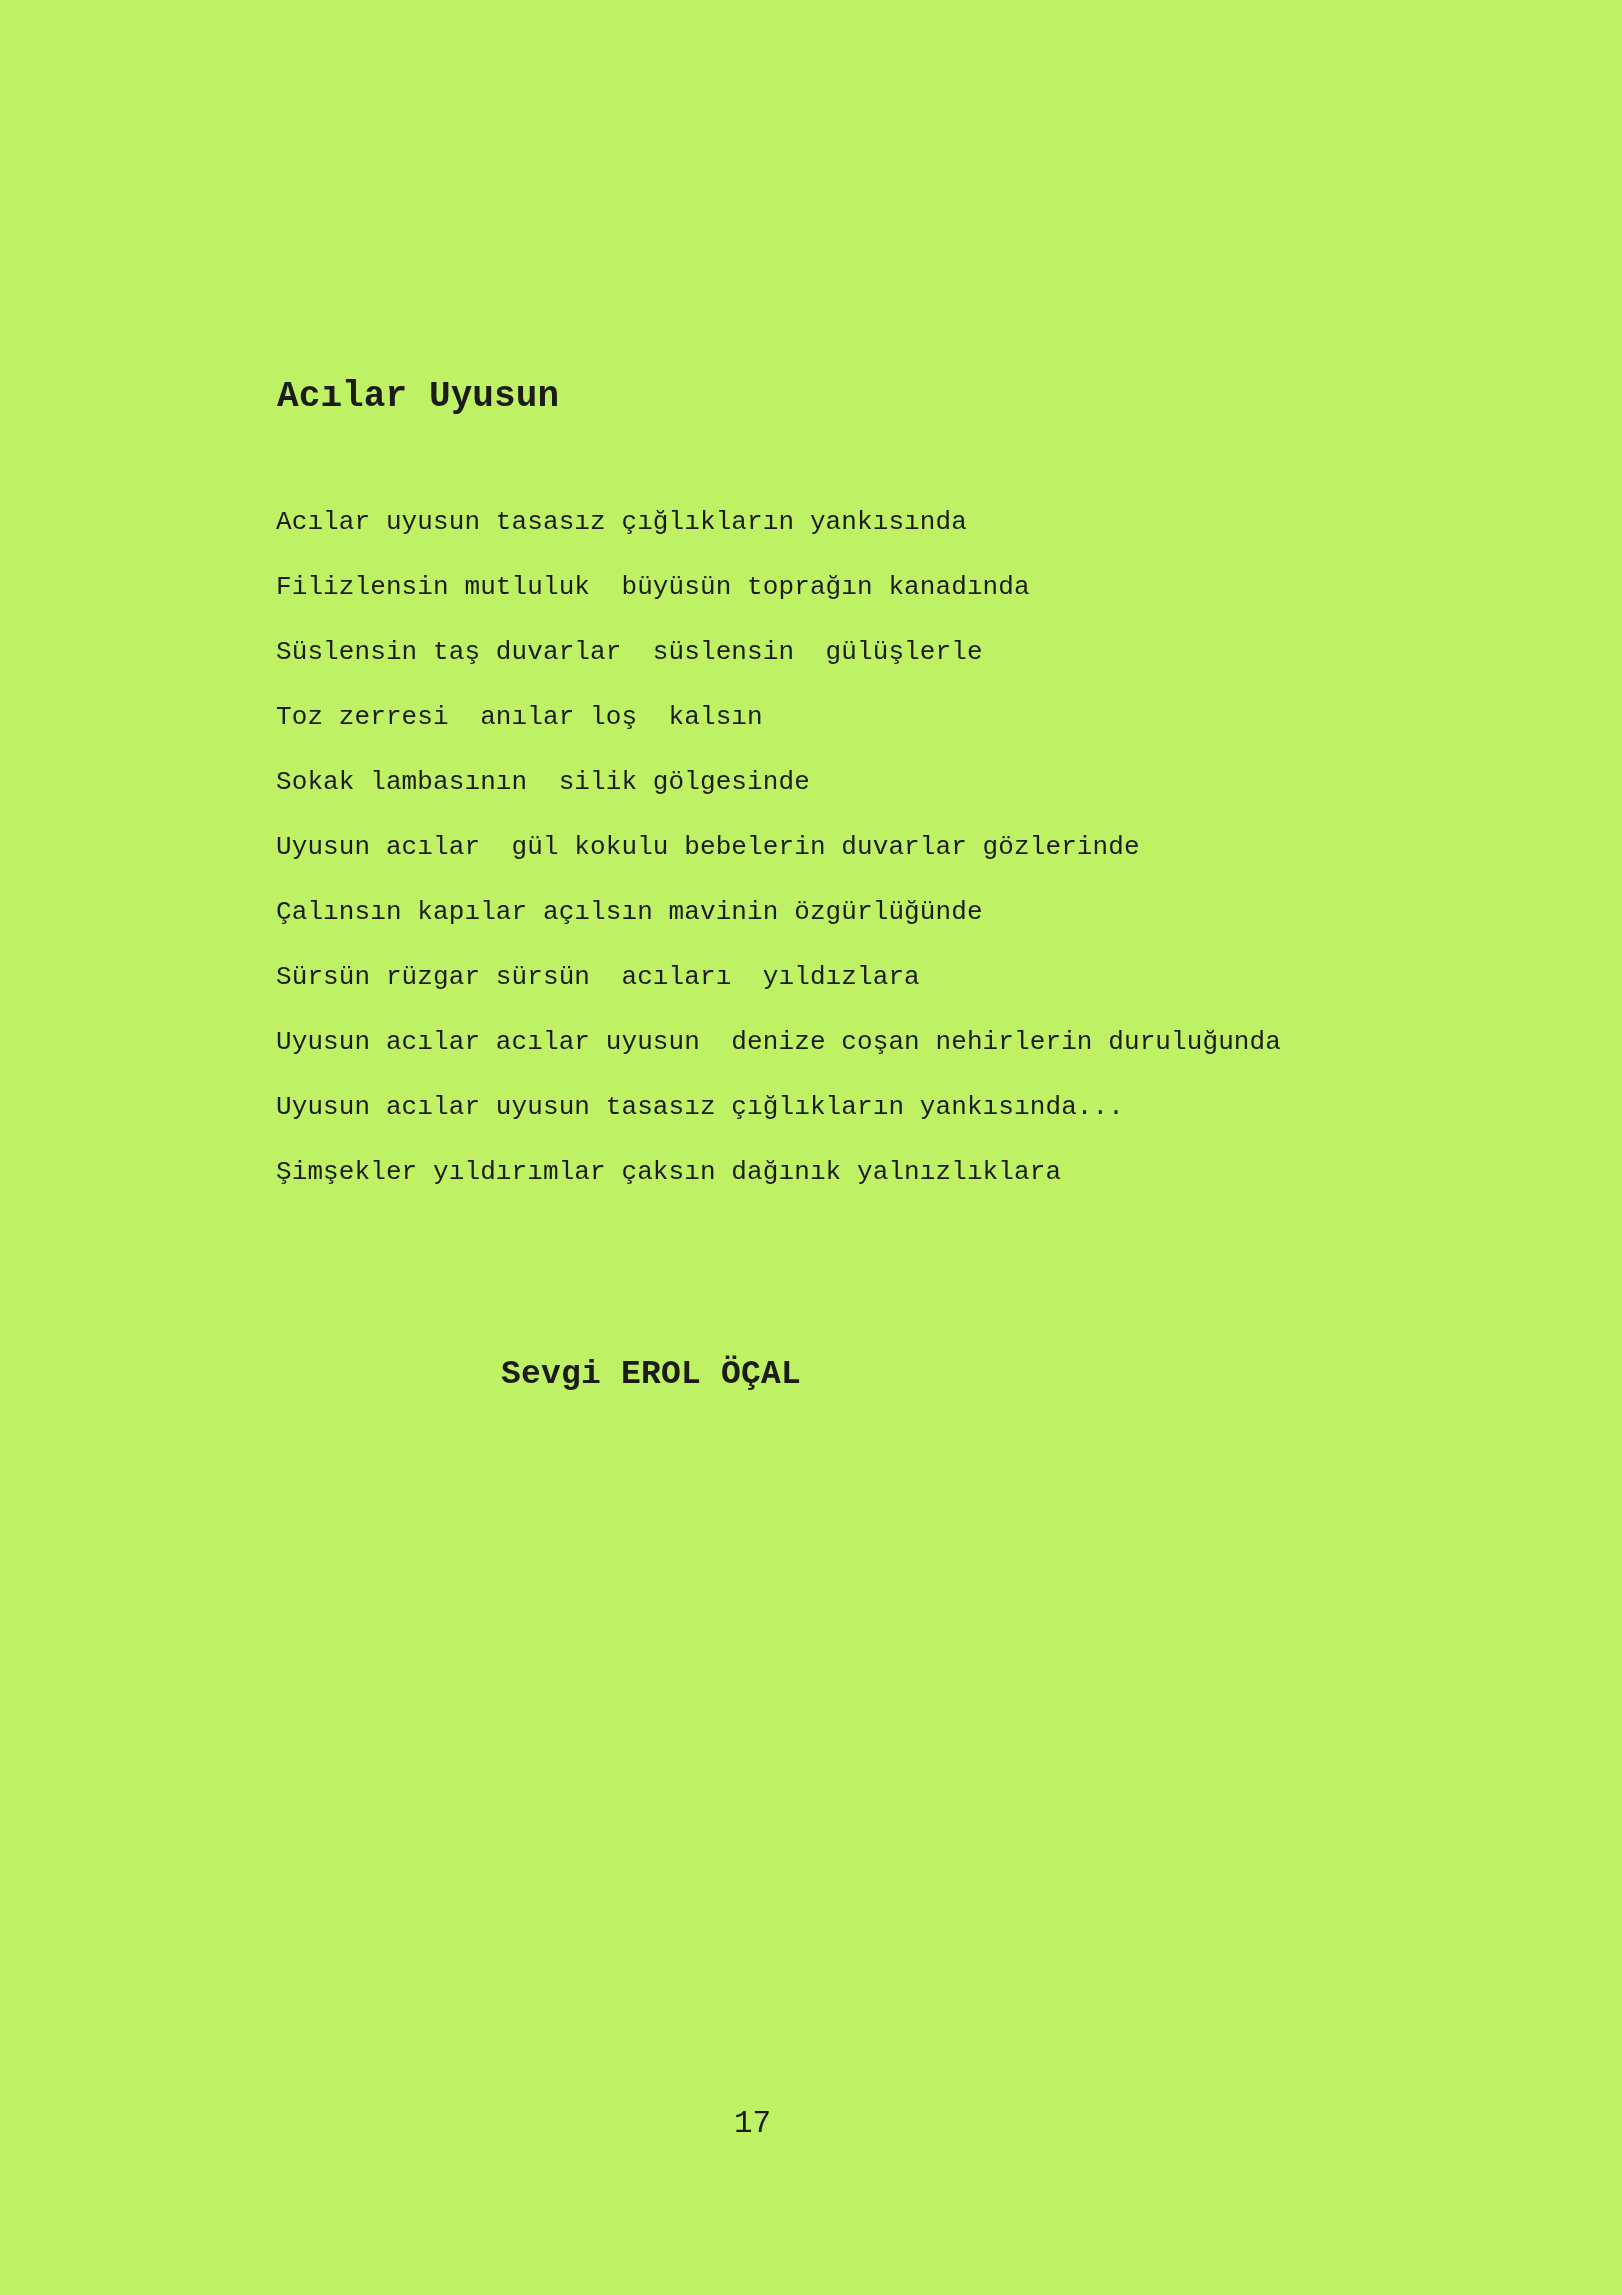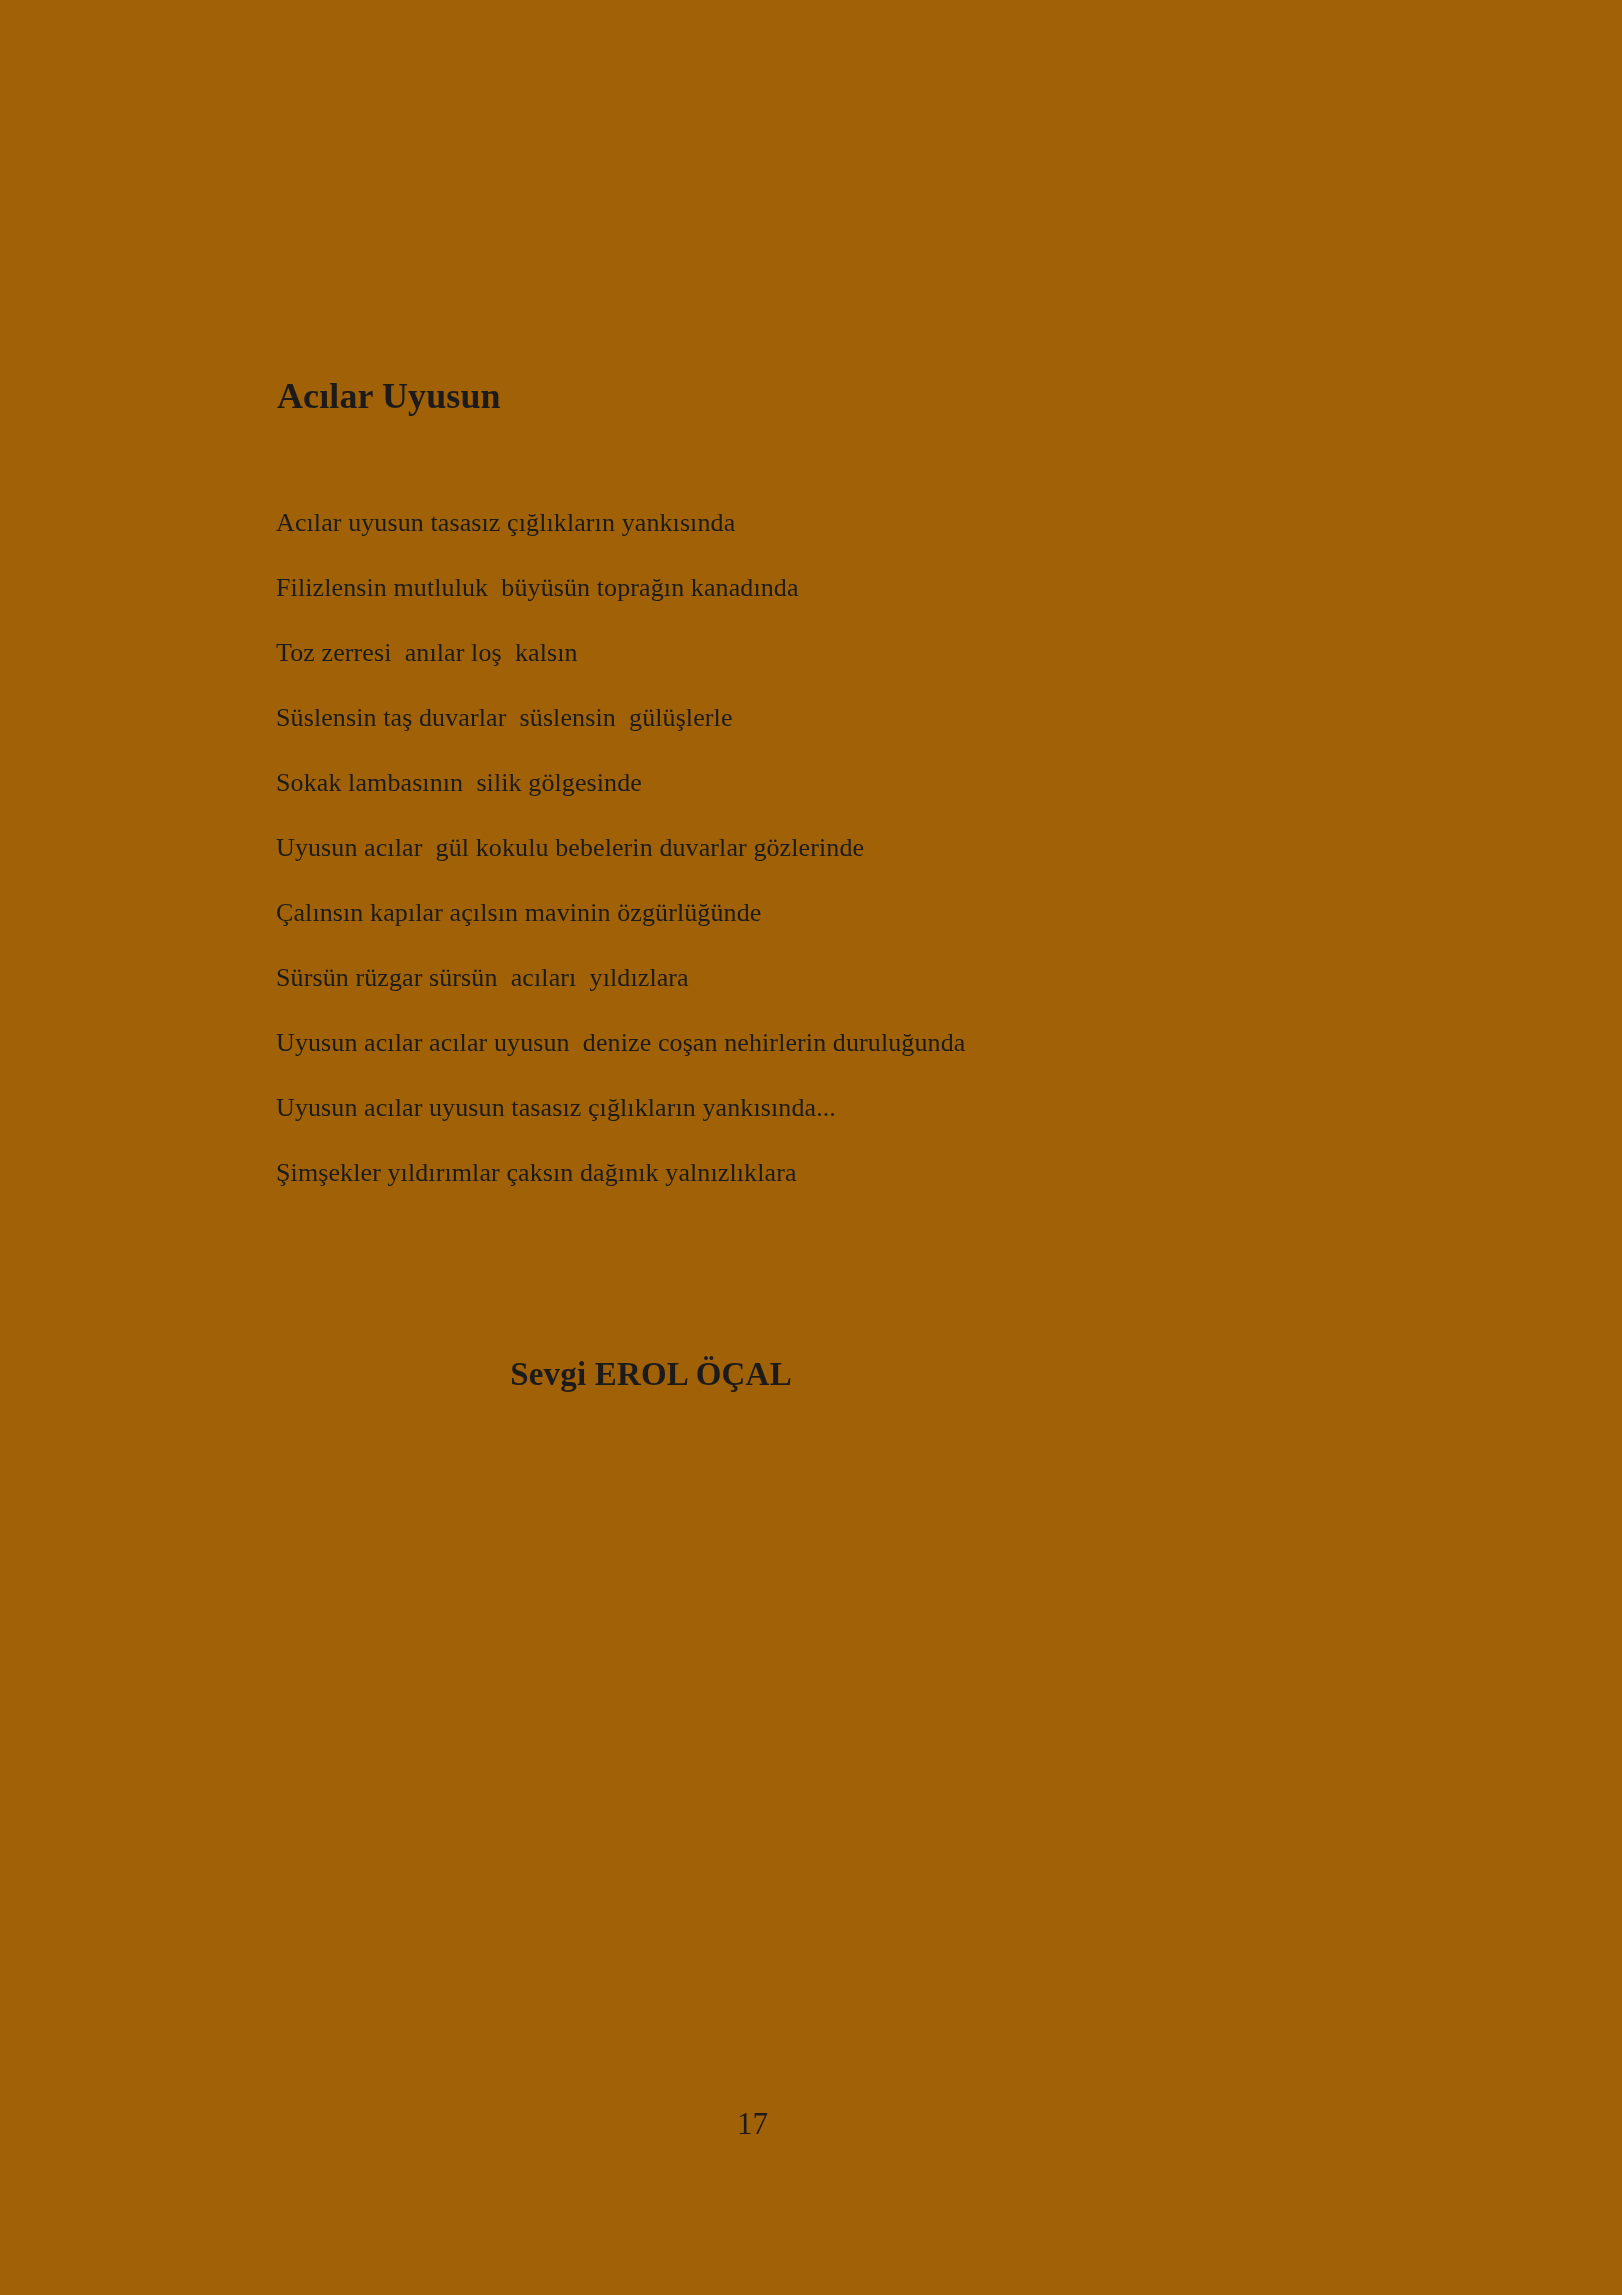--- a/index.html
+++ b/index.html
@@ -3,23 +3,23 @@
 <meta charset="utf-8">
 <style>
   html, body {
     margin: 0;
     padding: 0;
   }
   .page {
     position: relative;
     width: 1623px;
     height: 2295px;
-    background: #a16207;
+    background: #bef264;
     color: #1c1b19;
-    font-family: Liberation Serif, serif;
+    font-family: Liberation Mono, monospace;
     overflow: hidden;
   }
   .poem-title {
     position: absolute;
     left: 277px;
     top: 377px;
     font-size: 36px;
     font-weight: bold;
     line-height: 1.1;
     white-space: pre-wrap;
@@ -60,22 +60,22 @@
 </head>
 <body>
 
 <div class="page">
 
   <h1 class="poem-title" style="margin:0;">Acılar Uyusun</h1>
 
   <div class="poem-body">
     <div class="poem-line">Acılar uyusun tasasız çığlıkların yankısında</div>
     <div class="poem-line">Filizlensin mutluluk  büyüsün toprağın kanadında</div>
+    <div class="poem-line">Süslensin taş duvarlar  süslensin  gülüşlerle</div>
     <div class="poem-line">Toz zerresi  anılar loş  kalsın</div>
-    <div class="poem-line">Süslensin taş duvarlar  süslensin  gülüşlerle</div>
     <div class="poem-line">Sokak lambasının  silik gölgesinde</div>
     <div class="poem-line">Uyusun acılar  gül kokulu bebelerin duvarlar gözlerinde</div>
     <div class="poem-line">Çalınsın kapılar açılsın mavinin özgürlüğünde</div>
     <div class="poem-line">Sürsün rüzgar sürsün  acıları  yıldızlara</div>
     <div class="poem-line">Uyusun acılar acılar uyusun  denize coşan nehirlerin duruluğunda</div>
     <div class="poem-line">Uyusun acılar uyusun tasasız çığlıkların yankısında...</div>
     <div class="poem-line">Şimşekler yıldırımlar çaksın dağınık yalnızlıklara</div>
   </div>
 
   <div class="author-line">Sevgi EROL ÖÇAL</div>

